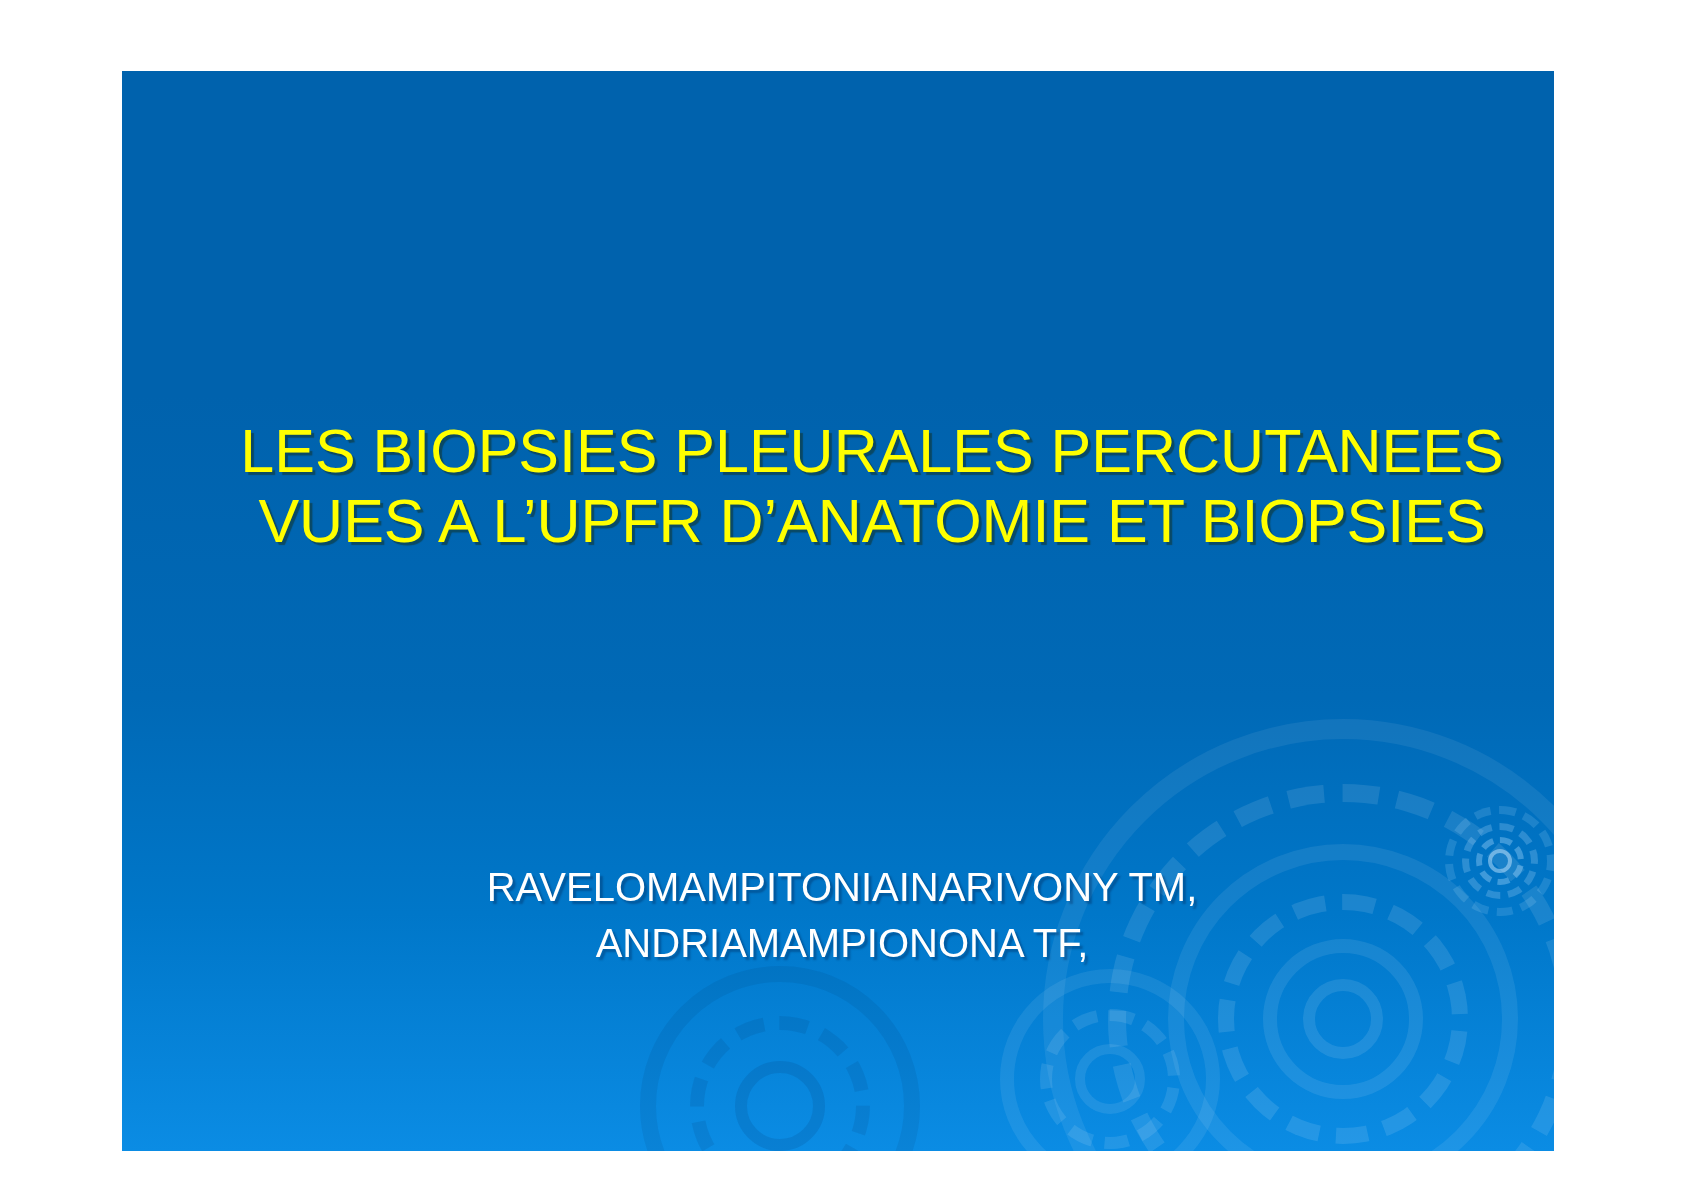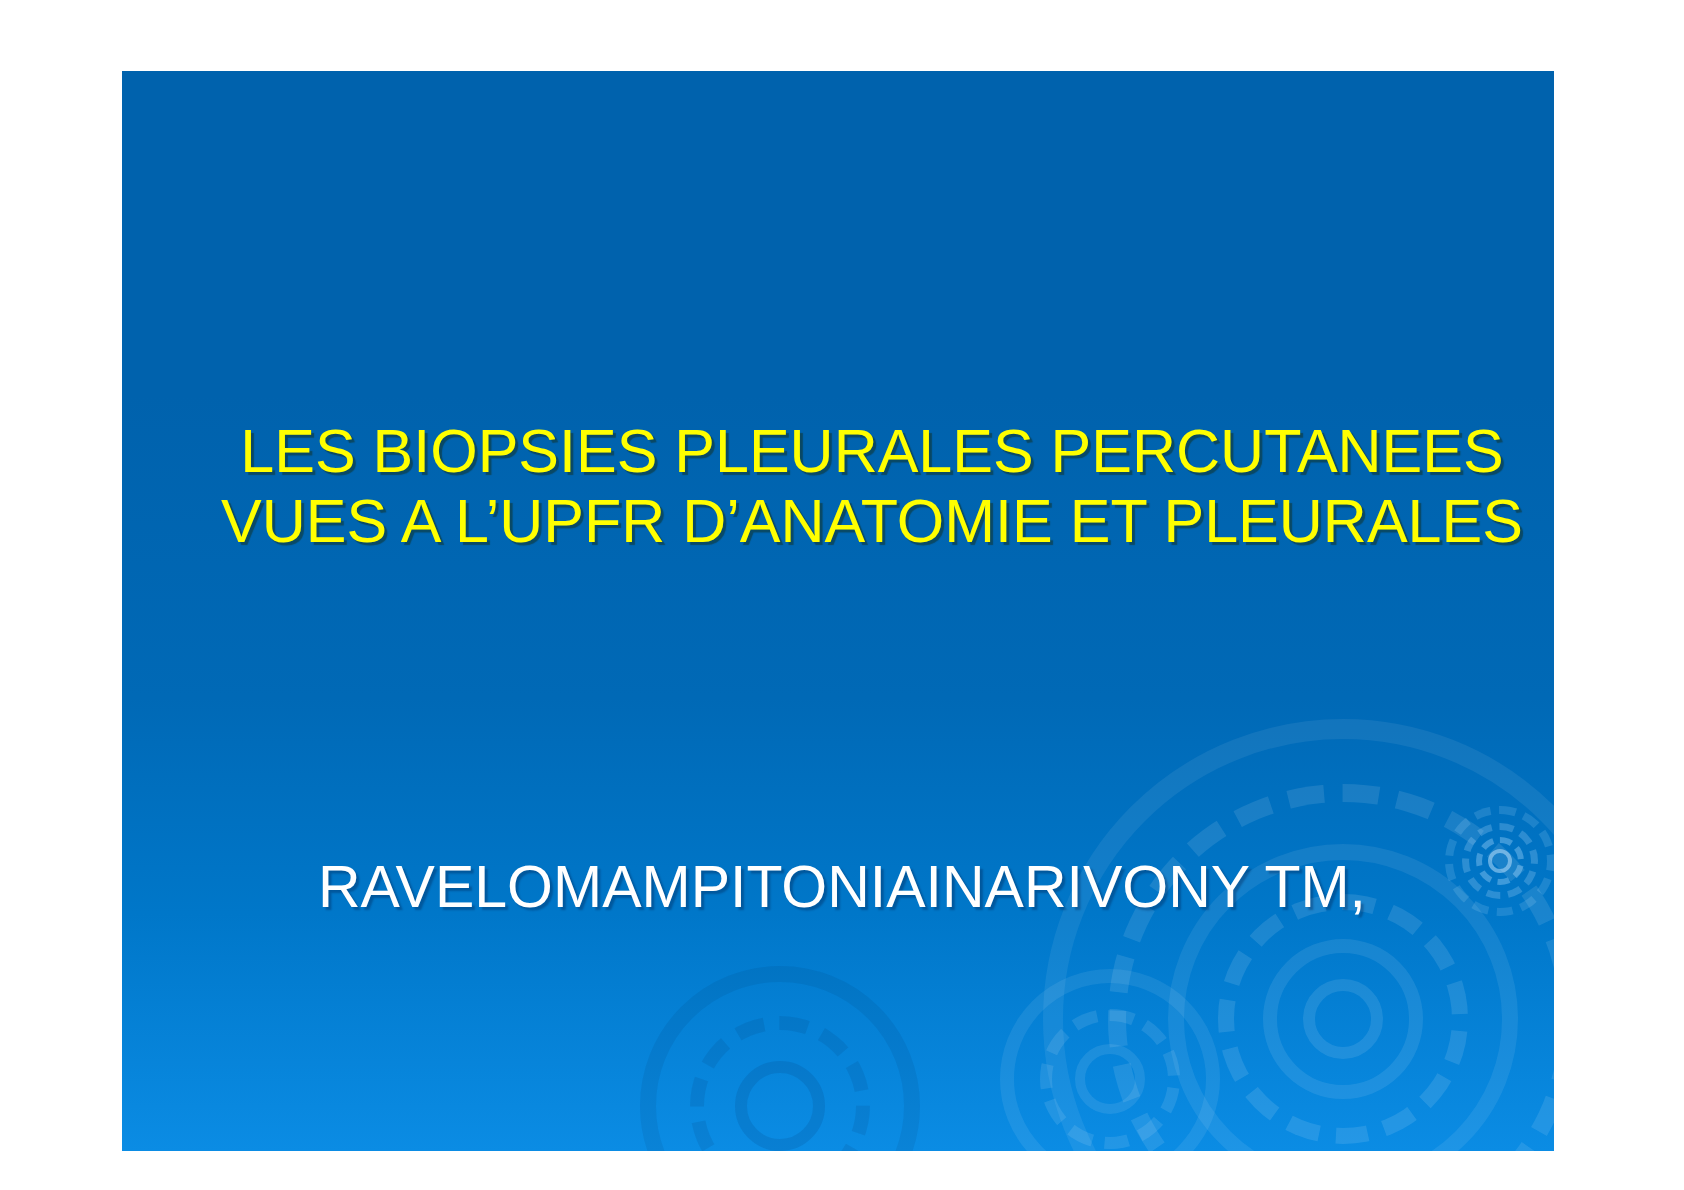--- a/index.html
+++ b/index.html
@@ -78,21 +78,21 @@
     letter-spacing: 0px;
     text-shadow: 3px 3px 1px rgba(20, 40, 10, 0.45);
   }
   .author-block {
     position: absolute;
     left: 0;
     top: 788px;
     width: 1440px;
     text-align: center;
     color: var(--author-text, #ffffff);
-    font-size: 59px;
+    font-size: 40px;
     line-height: 56px;
     text-shadow: 3px 3px 2px rgba(0, 20, 60, 0.30);
   }
   .line { white-space: nowrap; }
 </style>
 </head>
 <body>
 
 <div class="page">
   <div class="slide">
@@ -117,21 +117,22 @@
       <div class="ring rC3"></div>
     </div>
     <div>
       <div class="ring rD1"></div>
       <div class="ring rD2 dashed"></div>
       <div class="ring rD3"></div>
     </div>
 
     <div class="title-block">
       <div class="line">LES BIOPSIES PLEURALES PERCUTANEES</div>
-      <div class="line">VUES A L’UPFR D’ANATOMIE ET PLEURALES</div>
+      <div class="line">VUES A L’UPFR D’ANATOMIE ET BIOPSIES</div>
     </div>
 
     <div class="author-block">
       <div class="line">RAVELOMAMPITONIAINARIVONY TM,</div>
+      <div class="line">ANDRIAMAMPIONONA TF,</div>
     </div>
 
   </div>
 </div>
 
 </body></html>

